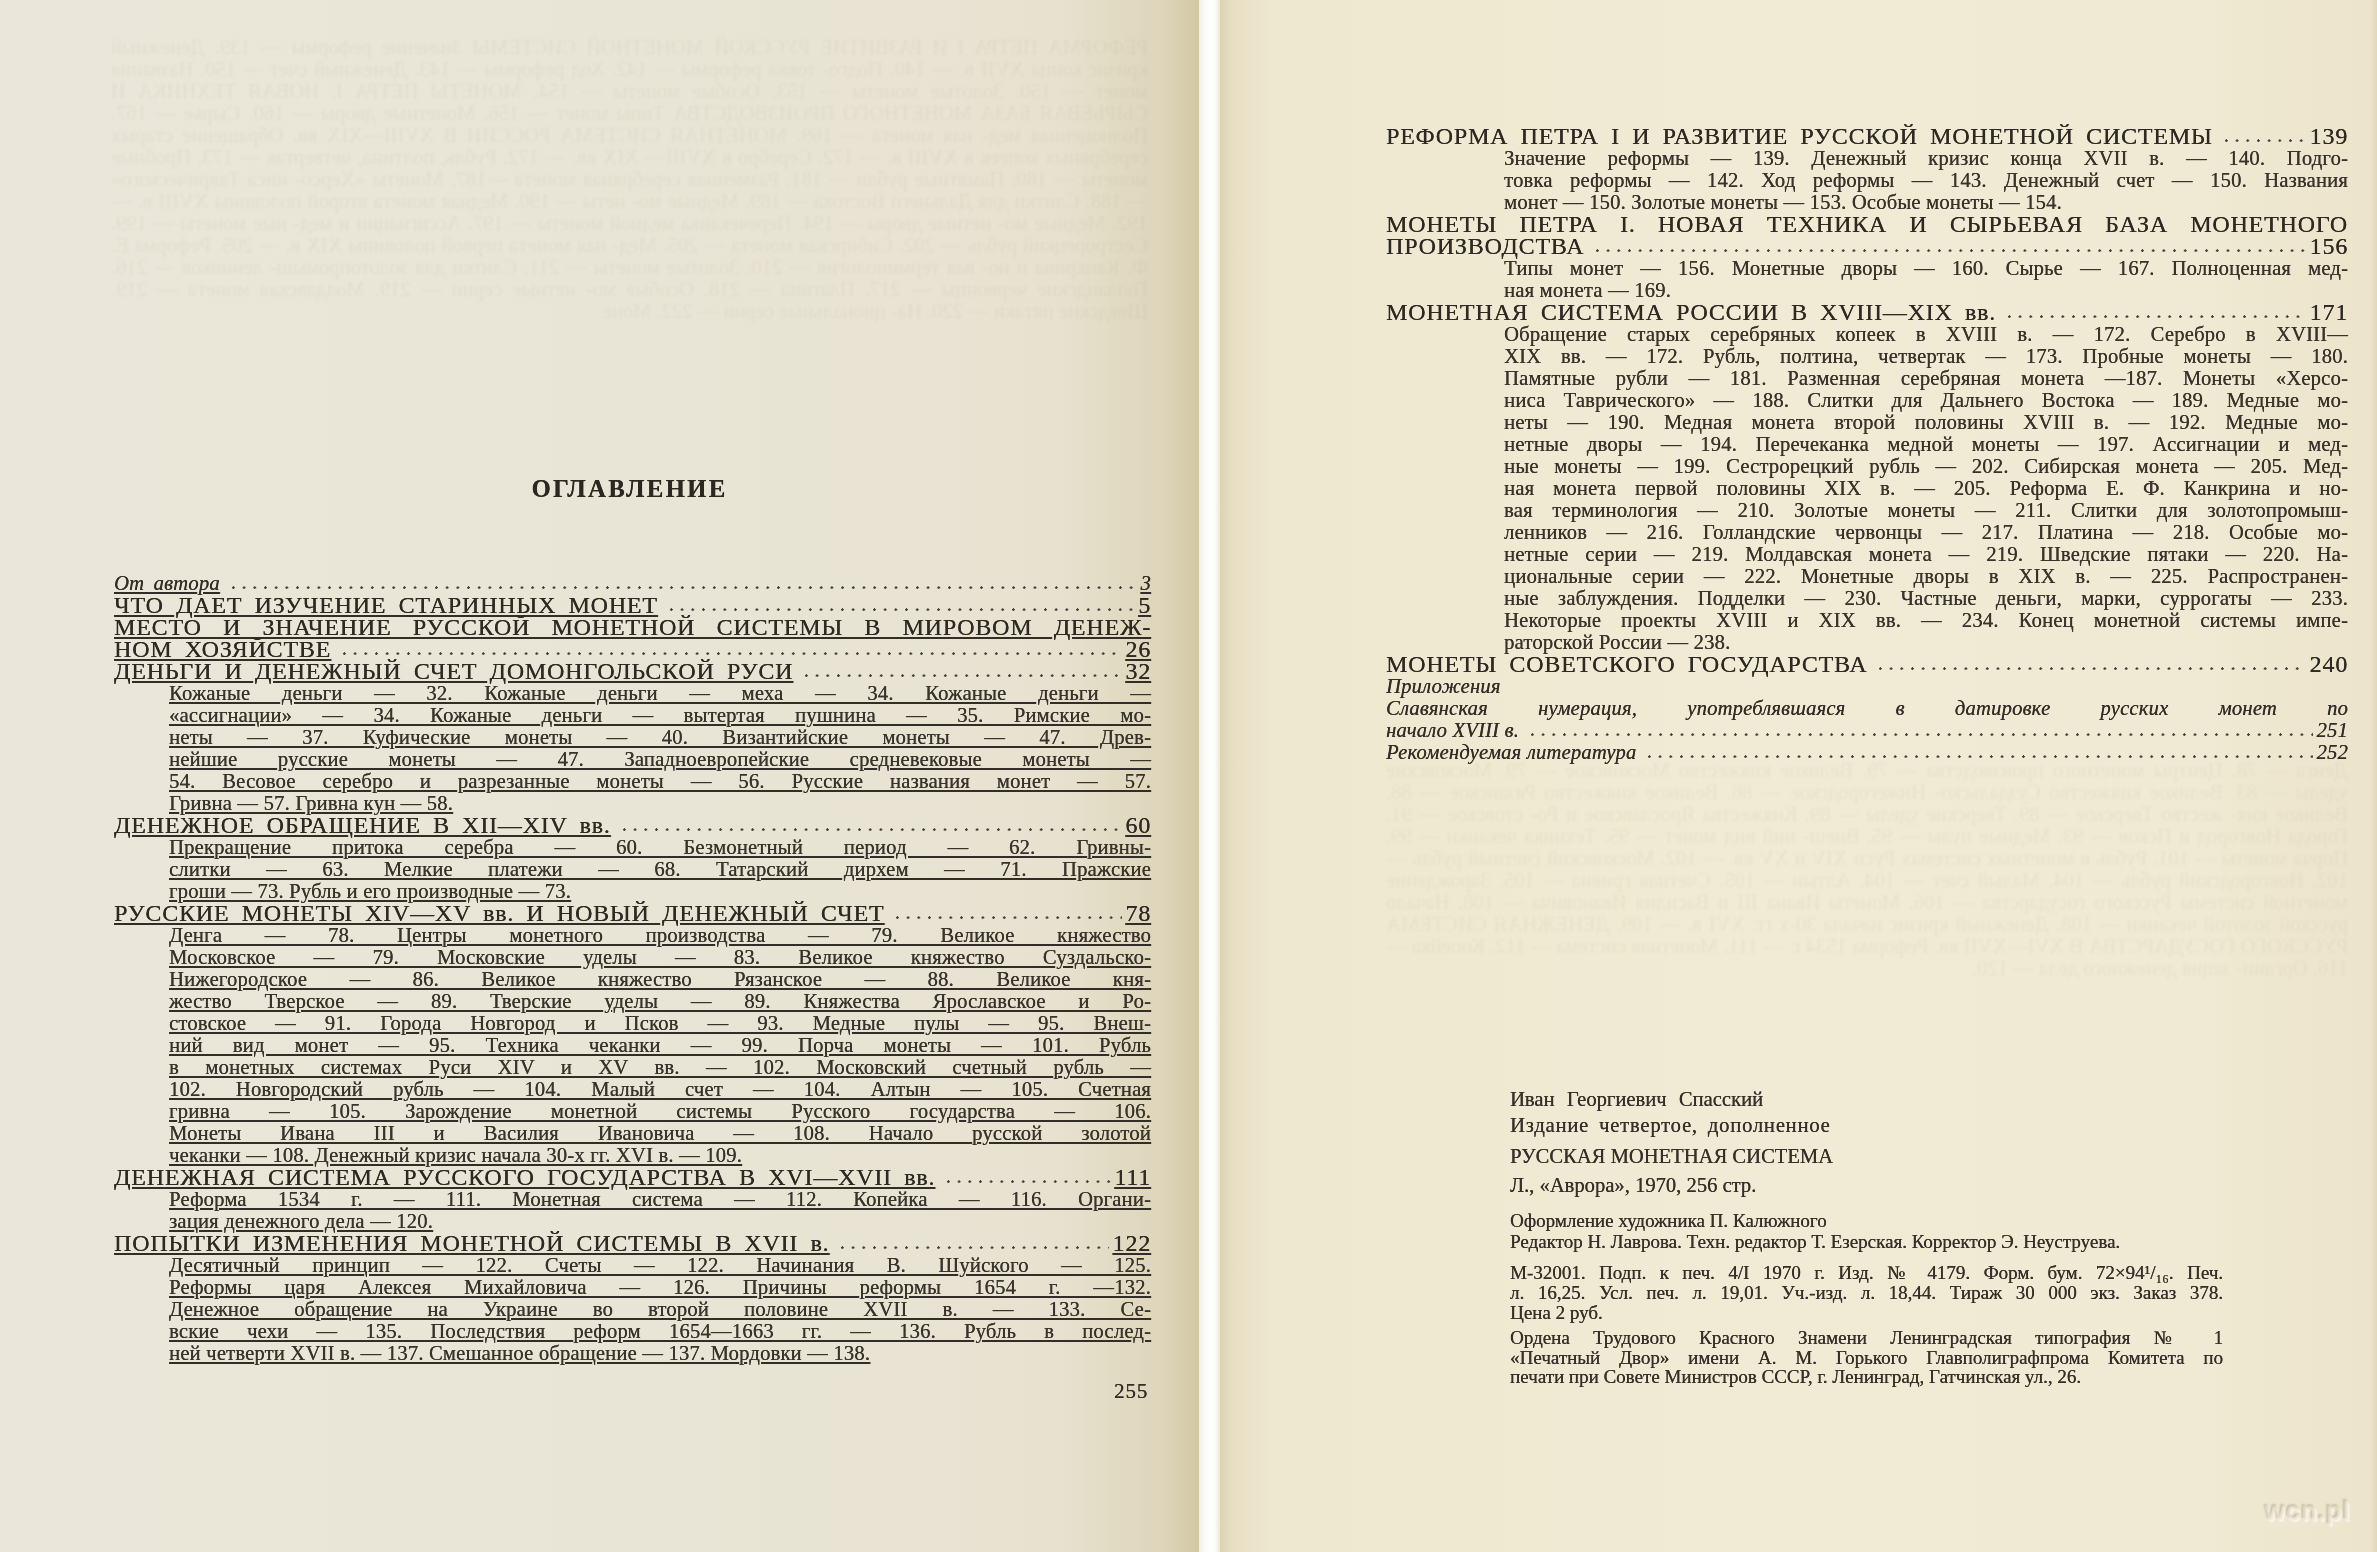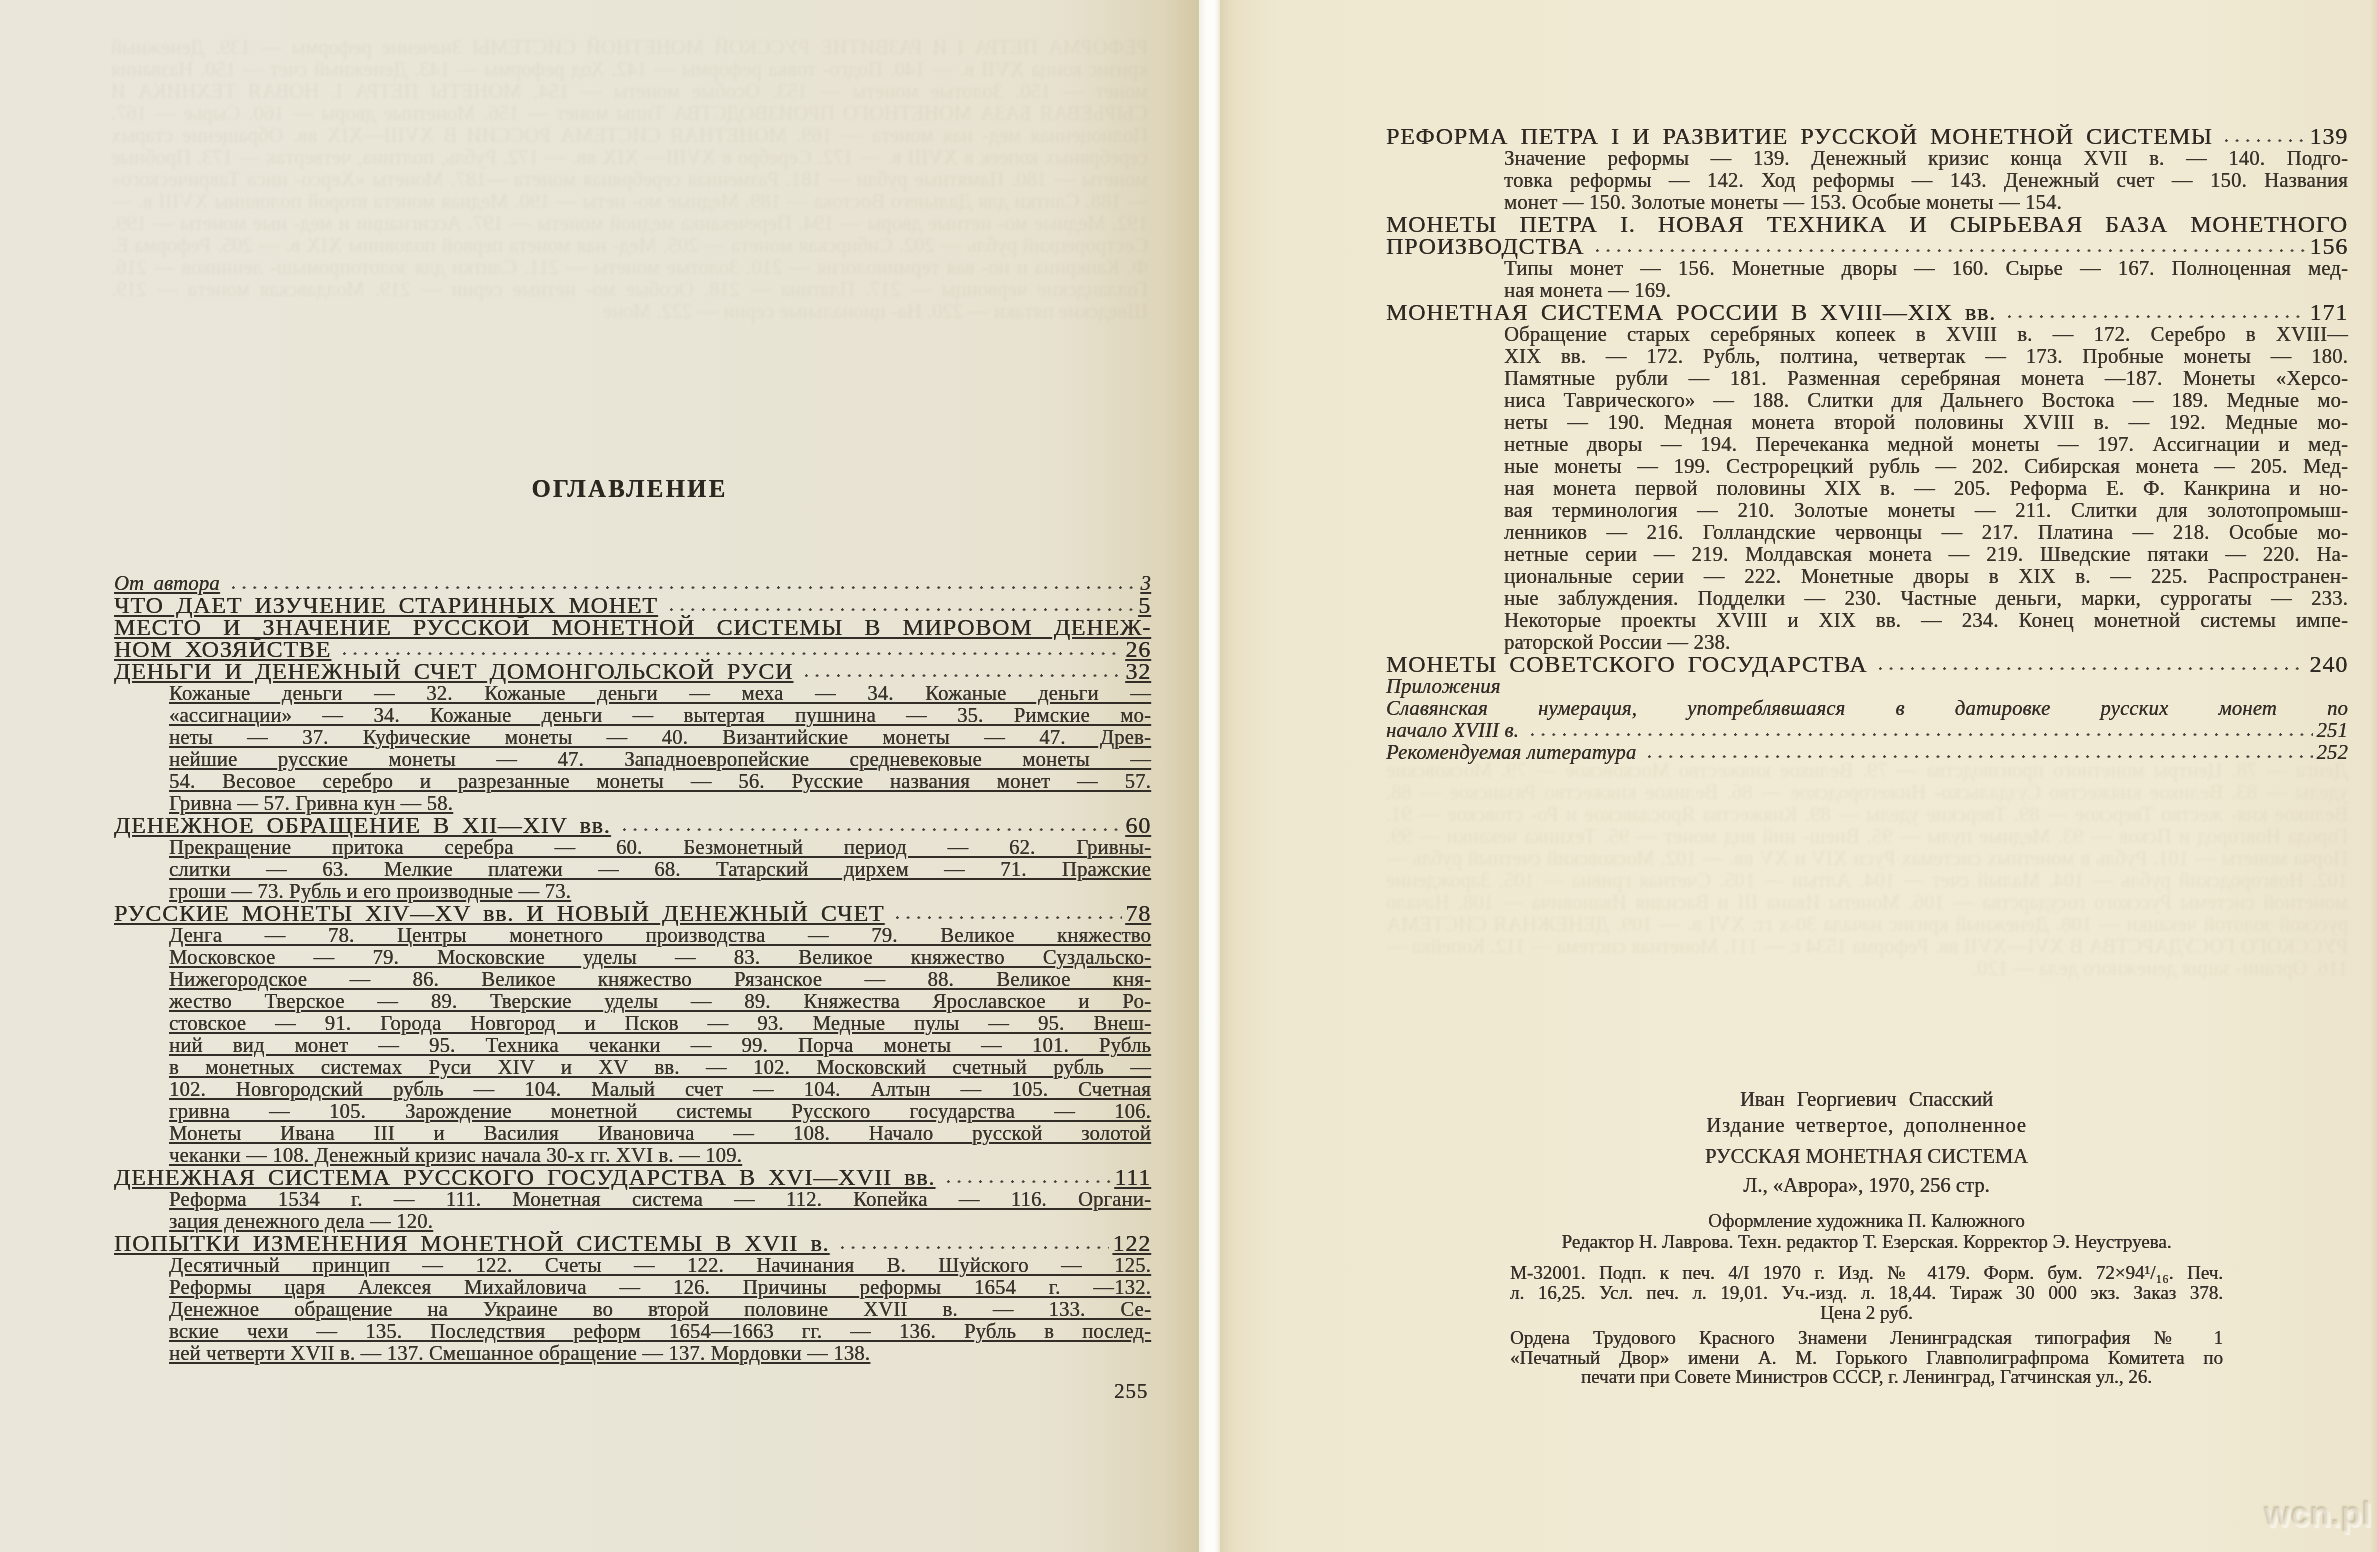--- a/index.html
+++ b/index.html
@@ -46,21 +46,21 @@
     position:absolute;left:111px;top:475px;width:1037px;text-align:center;
     font-size:24.6px;font-weight:700;letter-spacing:2.4px;color:#2c2821;
     text-shadow:0.2px 0 0 currentColor;
   }
   #folio{
     position:absolute;left:111px;top:1379px;width:1037px;text-align:right;
     font-size:21px;letter-spacing:0.8px;text-shadow:0.2px 0 0 currentColor;
   }
   
   #colophon{position:absolute;left:290px;top:1087px;width:713px;color:#35302a;}
-  .c-line{text-align:center;font-size:20.6px;line-height:24px;text-shadow:0.2px 0 0 currentColor;}
+  .c-line{text-align:left;font-size:20.6px;line-height:24px;text-shadow:0.2px 0 0 currentColor;}
   .b1 .c-line:nth-child(1){word-spacing:7.1px;}
   .b1 .c-line:nth-child(2){letter-spacing:0.8px;word-spacing:4px;margin-top:1.6px;}
   .b1 .c-line:nth-child(3){margin-top:7.1px;}
   .b1 .c-line:nth-child(4){margin-top:5.5px;}
   .b2{margin-top:12.7px;}
   .b2 .c-line{font-size:19px;line-height:21.4px;}
   .b3{margin-top:10.3px;}
   .b3 .c-line{font-size:19px;line-height:20px;}
   .b3 .c-line:nth-child(-n+2){text-align:justify;text-align-last:justify;}
   .b4{margin-top:5.5px;}
@@ -71,21 +71,21 @@
     position:absolute;transform:scaleX(-1);color:#6e6548;opacity:.062;
     filter:blur(0.8px);text-align:justify;font-size:20.6px;line-height:22px;
     overflow:hidden;pointer-events:none;
   }
   #ghost-left{left:111px;top:36px;width:1037px;height:408px;}
   #ghost-right{left:166px;top:759px;width:962px;height:305px;}
   
   #watermark{
     position:absolute;left:2265px;top:1496px;
     font-family:"Liberation Sans","DejaVu Sans",sans-serif;
-    font-size:33px;font-weight:700;letter-spacing:0.8px;
+    font-size:26px;font-weight:700;letter-spacing:0.8px;
     color:rgba(238,232,212,.55);
     text-shadow:-1.6px -1.6px 1.6px rgba(133,121,92,.32),1.6px 1.6px 1.6px rgba(255,255,255,.6);
   }
 </style>
 </head>
 <body>
 
 <div id="scan">
 
   <div class="page" id="left-page">

